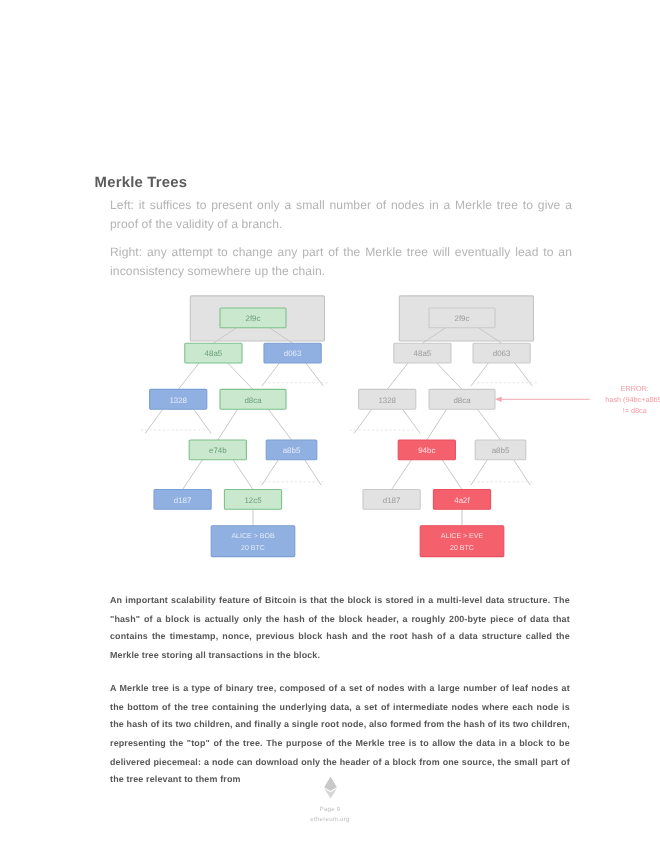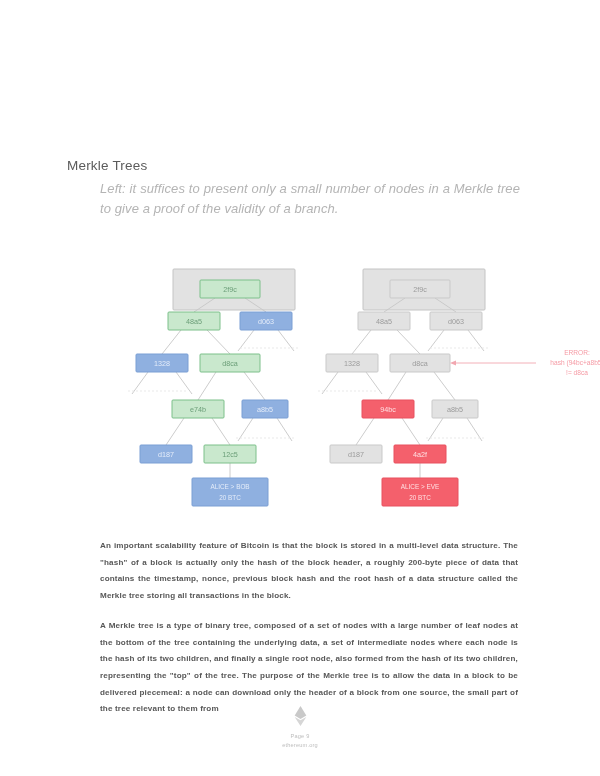--- a/index.html
+++ b/index.html
@@ -19,38 +19,37 @@
   
   .page {
     position: absolute;
     inset: 0;
     background: #ffffff;
   }
 
   
   .section-title {
     position: absolute;
-    left: 67px;
+    left: 86px;
     top: 149px;
     font-size: 13.5px;
-    font-weight: 400;
+    font-weight: 700;
     color: #5b5b5b;
     letter-spacing: .2px;
   }
 
   
   .captions {
     position: absolute;
     left: 100px;
     top: 179px;
     width: 420px;
   }
   .caption {
-    font-size: 13px;
-    font-style: italic;
+    font-size: 11px;
     color: #b4b4b4;
     line-height: 1.55;
     text-align: justify;
     margin-bottom: 9px;
     letter-spacing: .1px;
   }
 
   
   .diagram {
     position: absolute;
@@ -100,20 +99,21 @@
 </style>
 </head>
 <body>
 
 <div class="page">
 
   <h1 class="section-title">Merkle Trees</h1>
 
   <div class="captions">
     <div class="caption">Left: it suffices to present only a small number of nodes in a Merkle tree to give a proof of the validity of a branch.</div>
+    <div class="caption">Right: any attempt to change any part of the Merkle tree will eventually lead to an inconsistency somewhere up the chain.</div>
   </div>
 
   <div class="diagram">
     <svg width="600" height="265" viewBox="0 0 600 265" xmlns="http://www.w3.org/2000/svg">
 
       <g>
 
         <rect x="133" y="14" width="122" height="41" rx="1" fill="#e2e2e2" stroke="#c4c4c4" stroke-width="1"></rect>
 
         <g stroke="#c6c6c6" stroke-width="0.9" fill="none">

